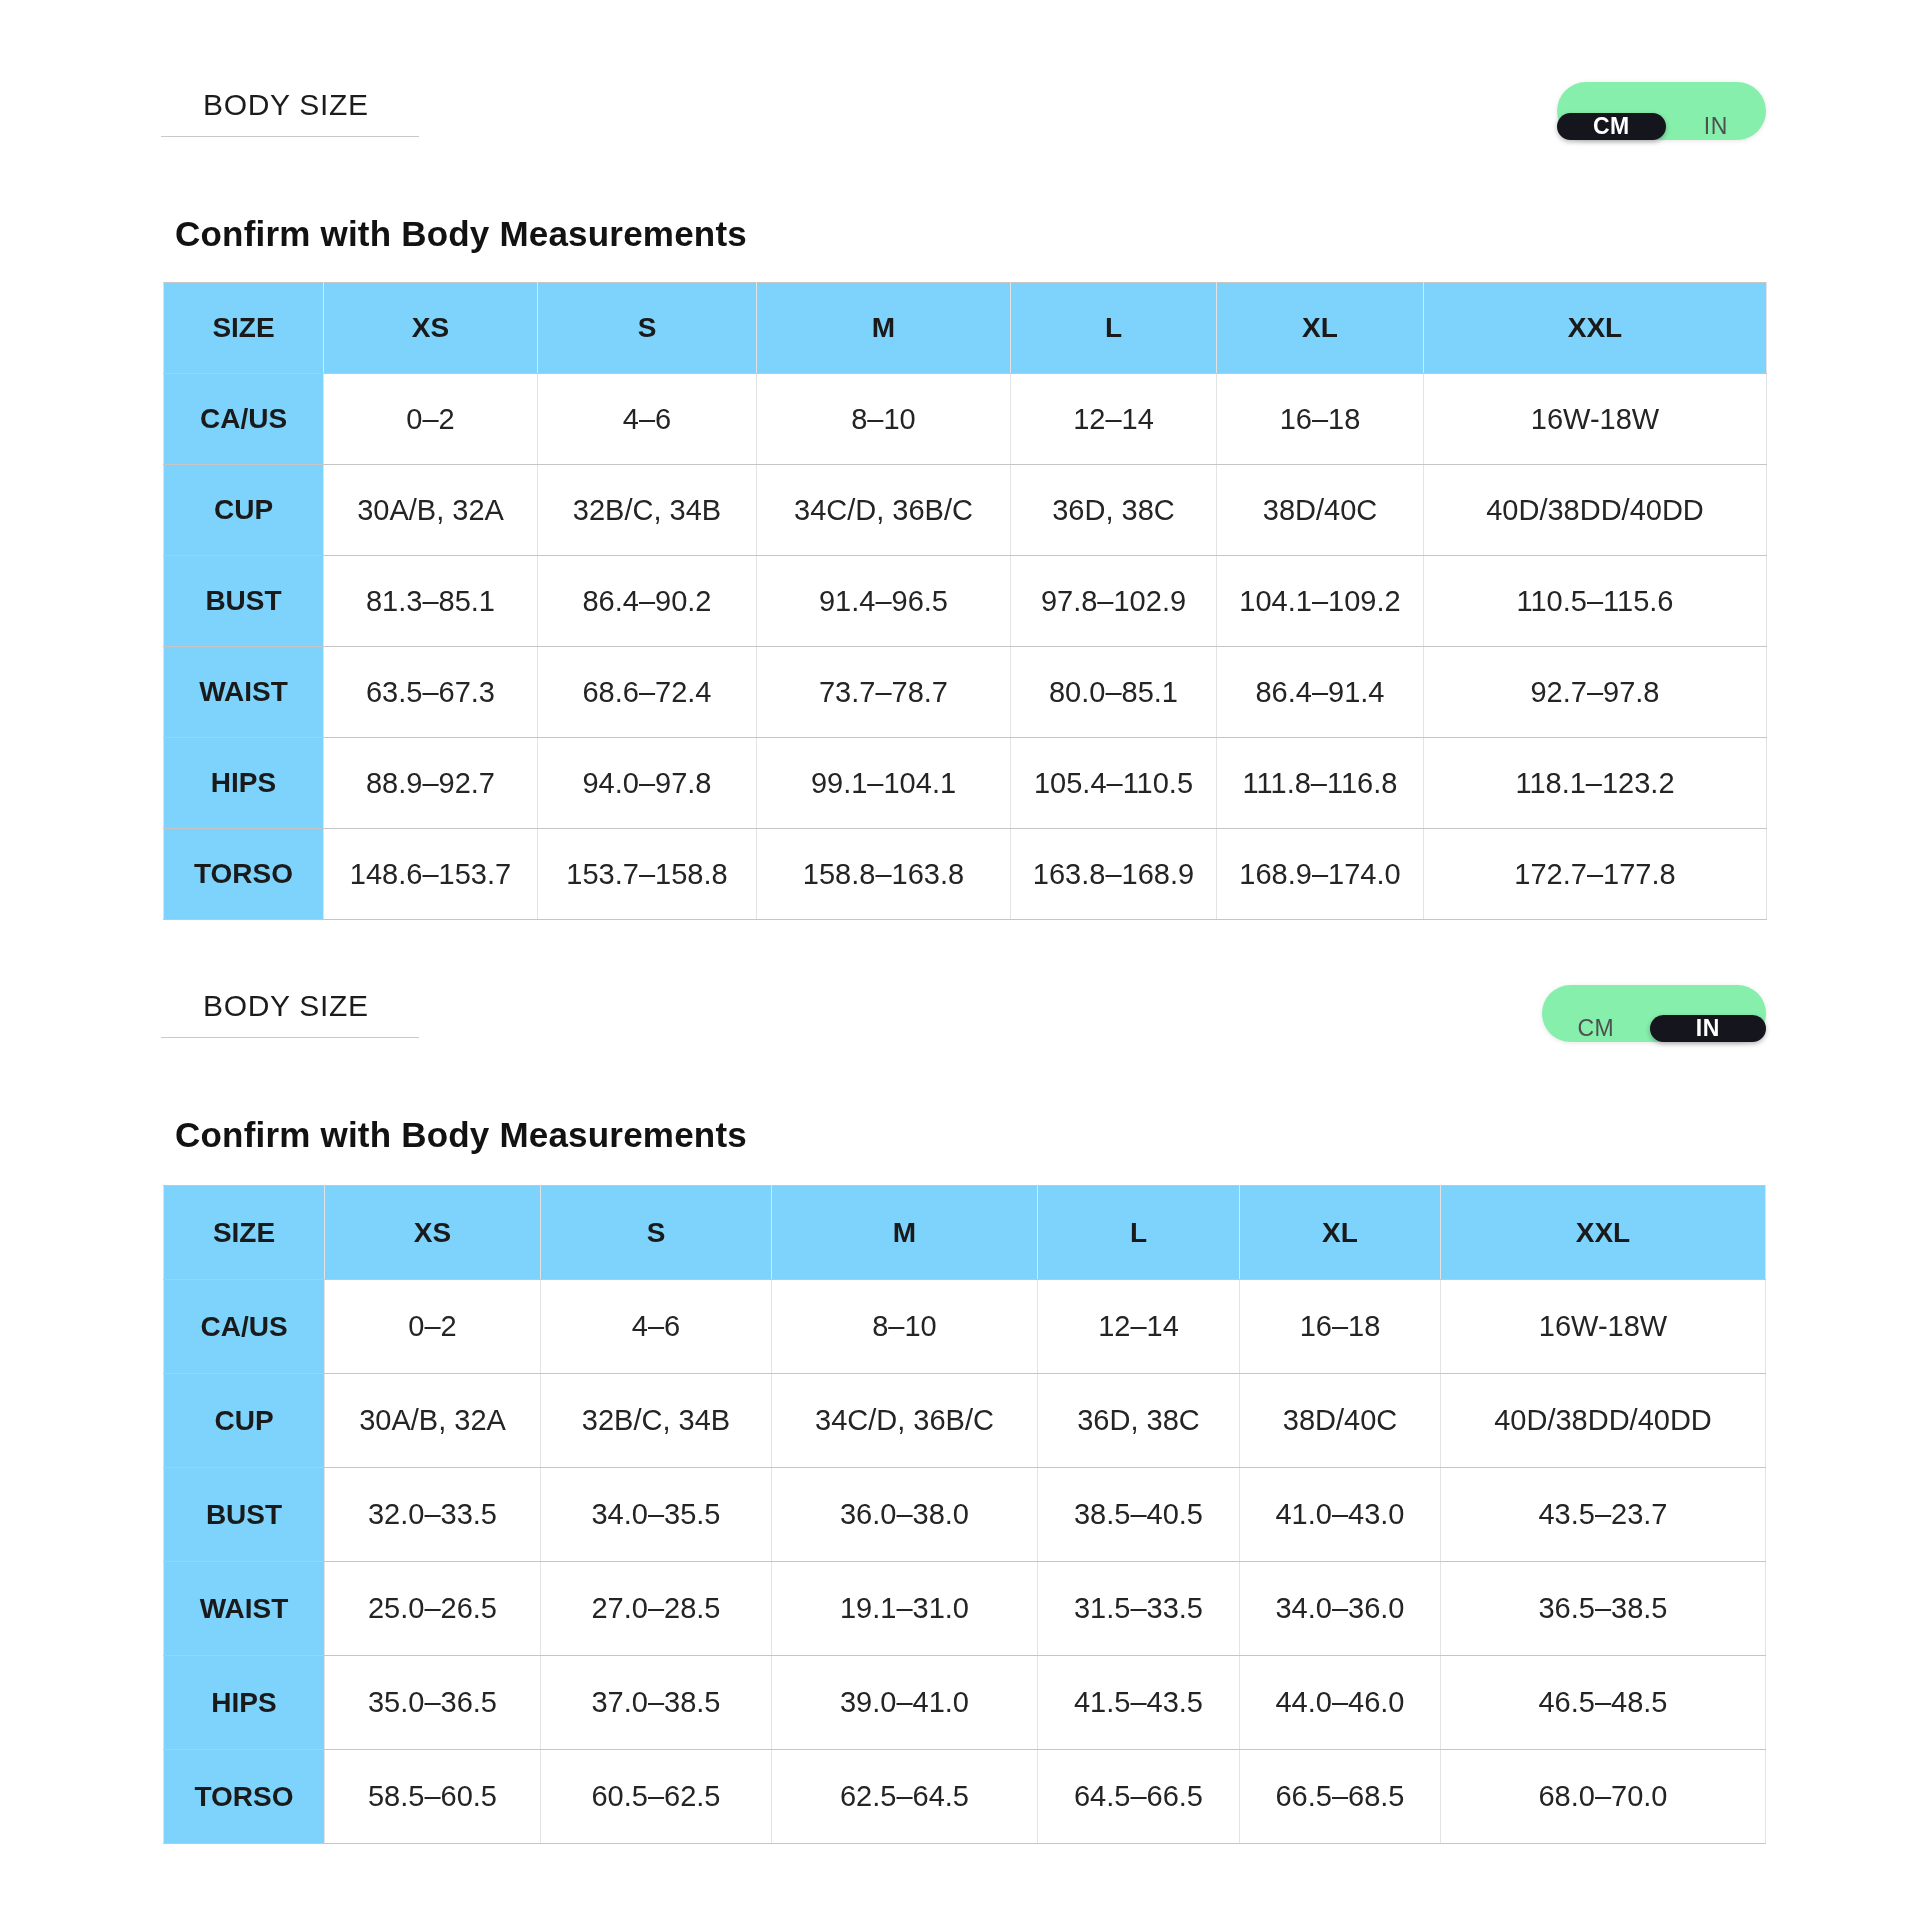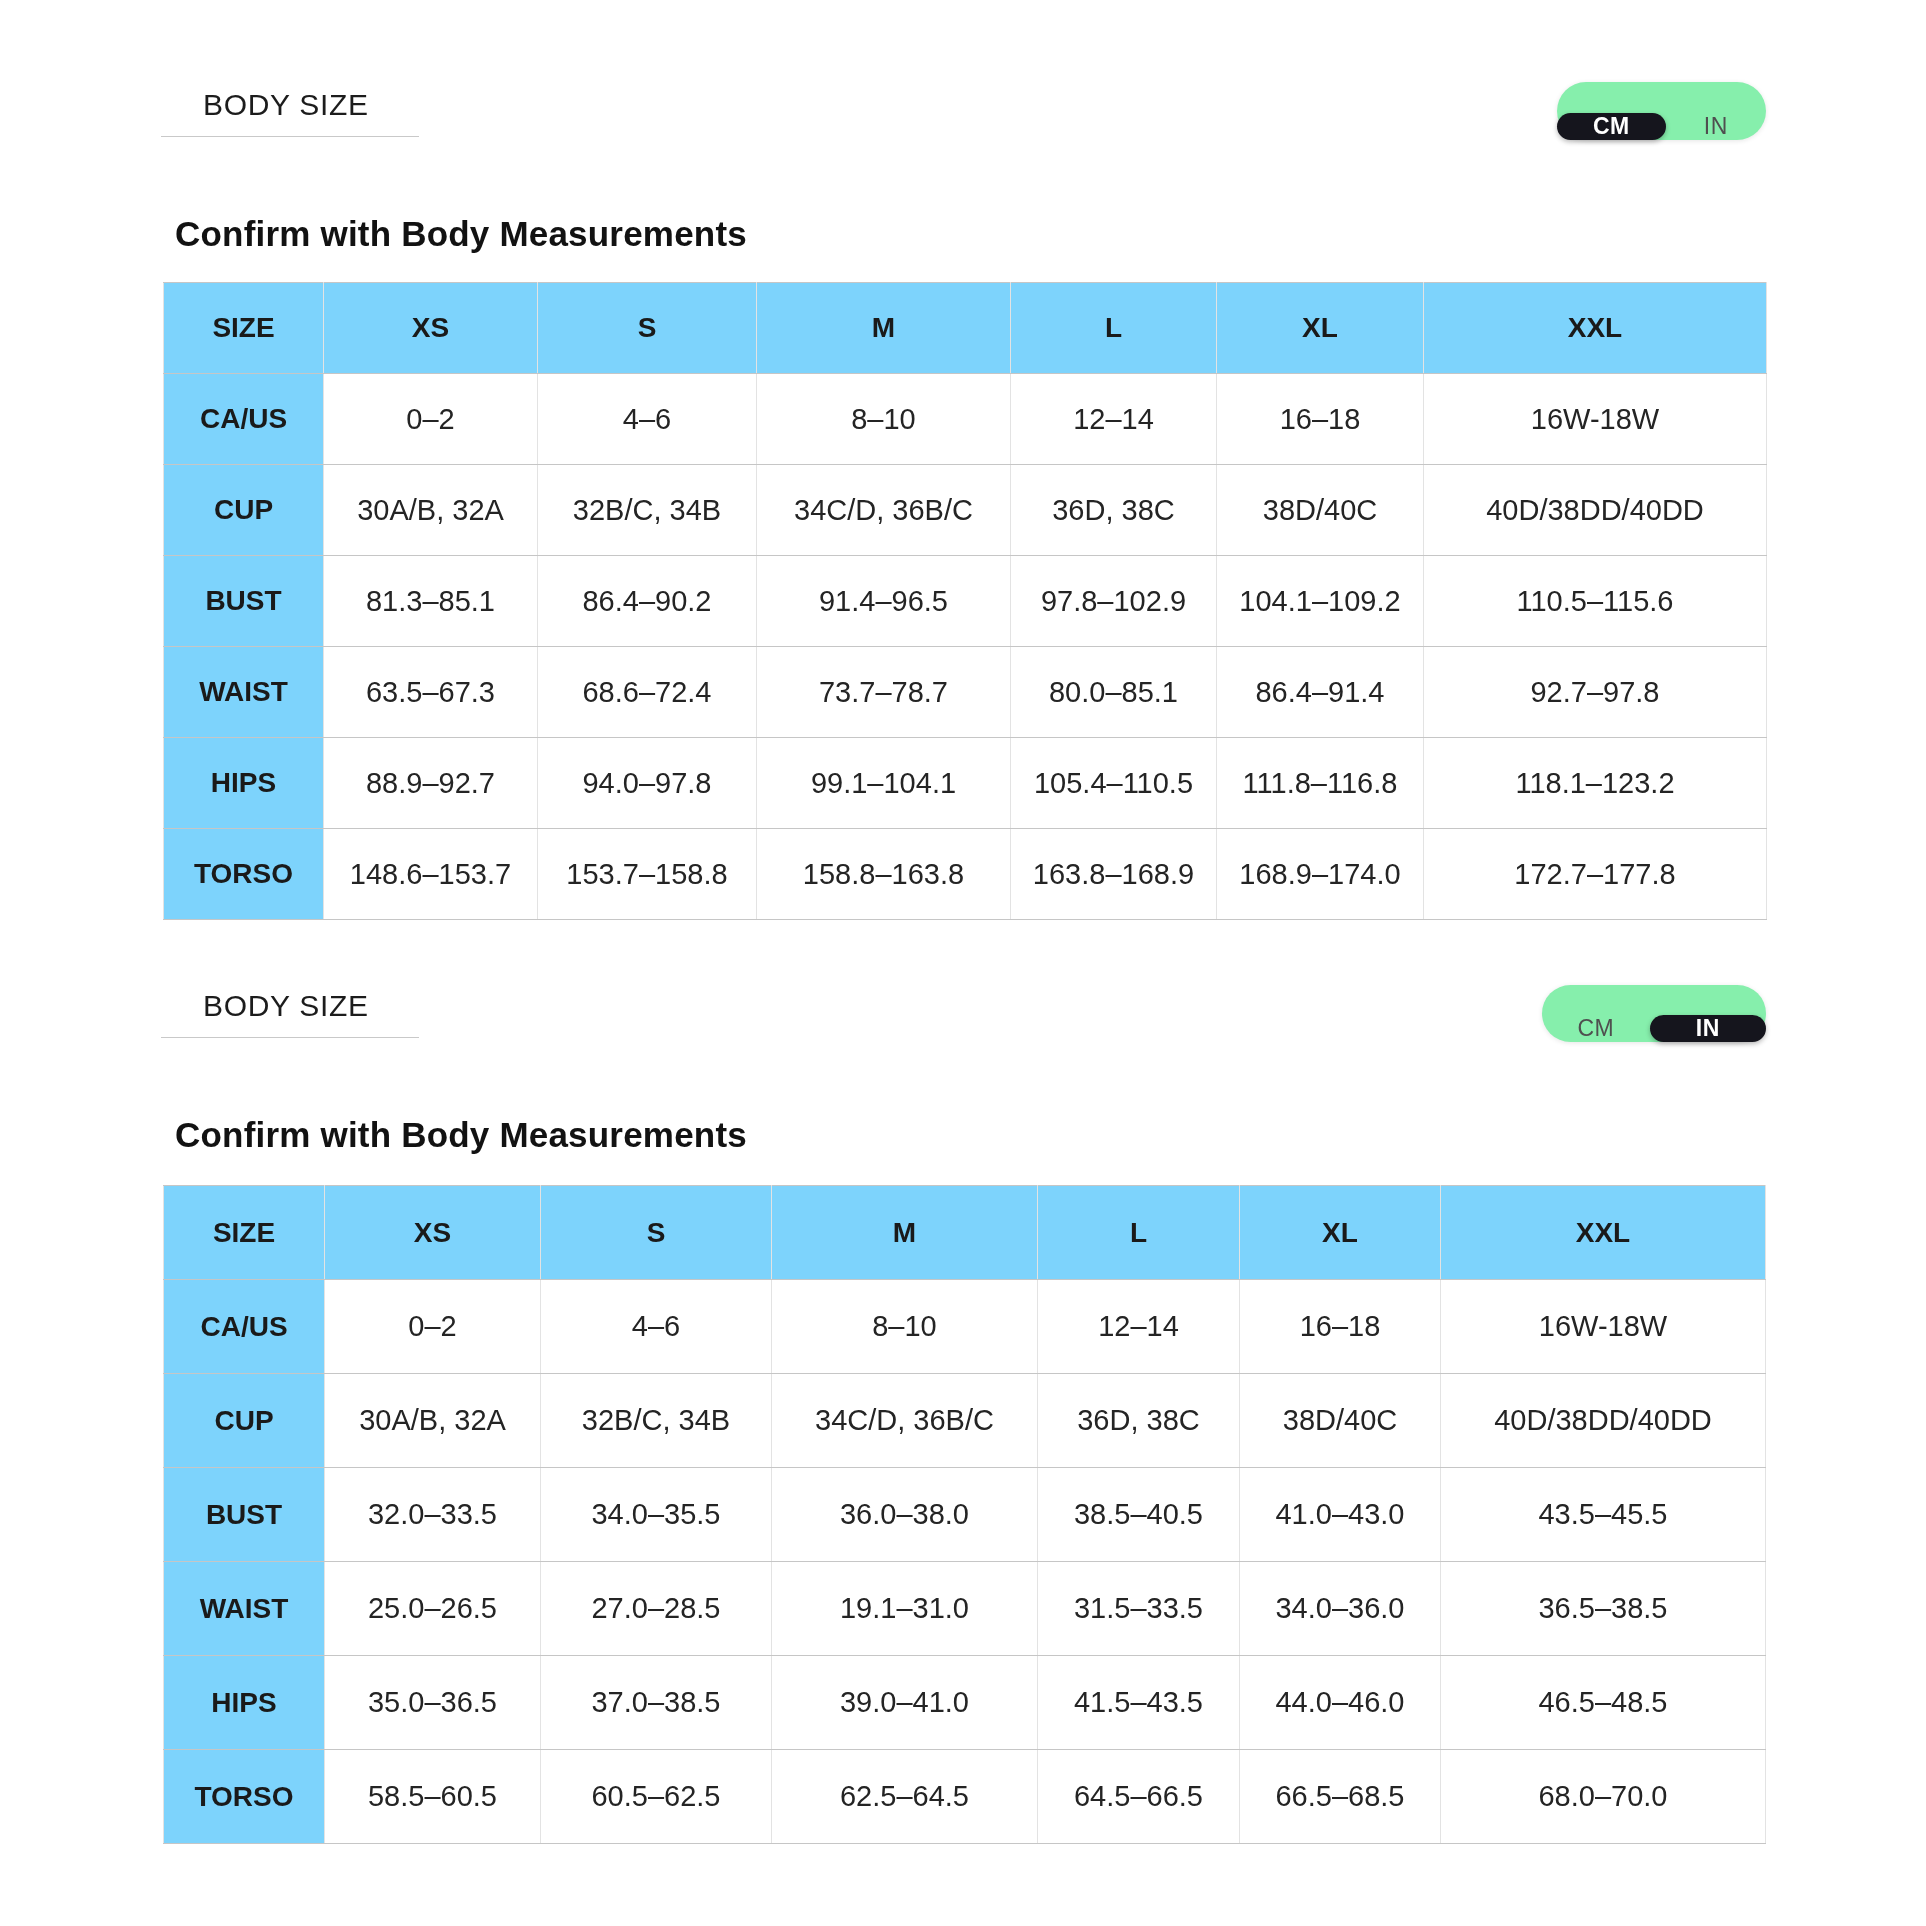--- a/index.html
+++ b/index.html
@@ -247,21 +247,21 @@
           <td>38D/40C</td>
           <td>40D/38DD/40DD</td>
         </tr>
         <tr>
           <th scope="row">BUST</th>
           <td>32.0–33.5</td>
           <td>34.0–35.5</td>
           <td>36.0–38.0</td>
           <td>38.5–40.5</td>
           <td>41.0–43.0</td>
-          <td>43.5–45.5</td>
+          <td>43.5–23.7</td>
         </tr>
         <tr>
           <th scope="row">WAIST</th>
           <td>25.0–26.5</td>
           <td>27.0–28.5</td>
           <td>19.1–31.0</td>
           <td>31.5–33.5</td>
           <td>34.0–36.0</td>
           <td>36.5–38.5</td>
         </tr>

